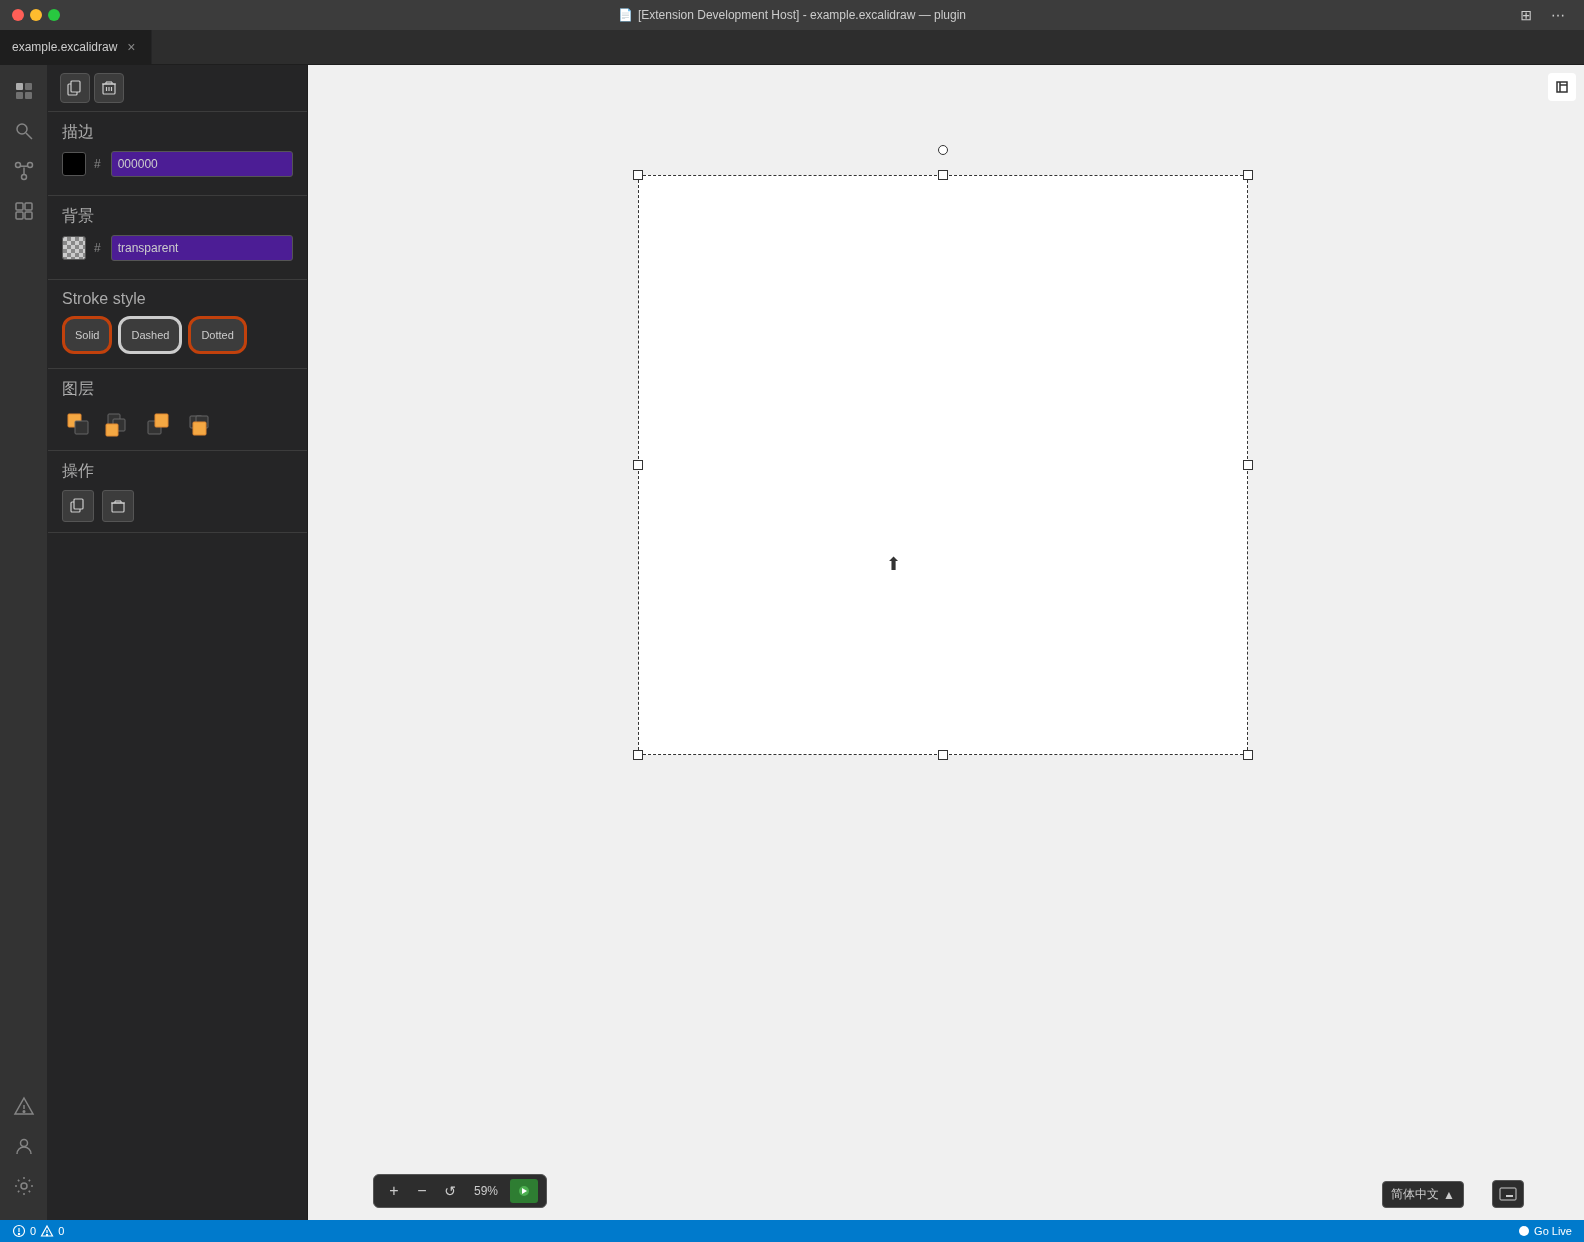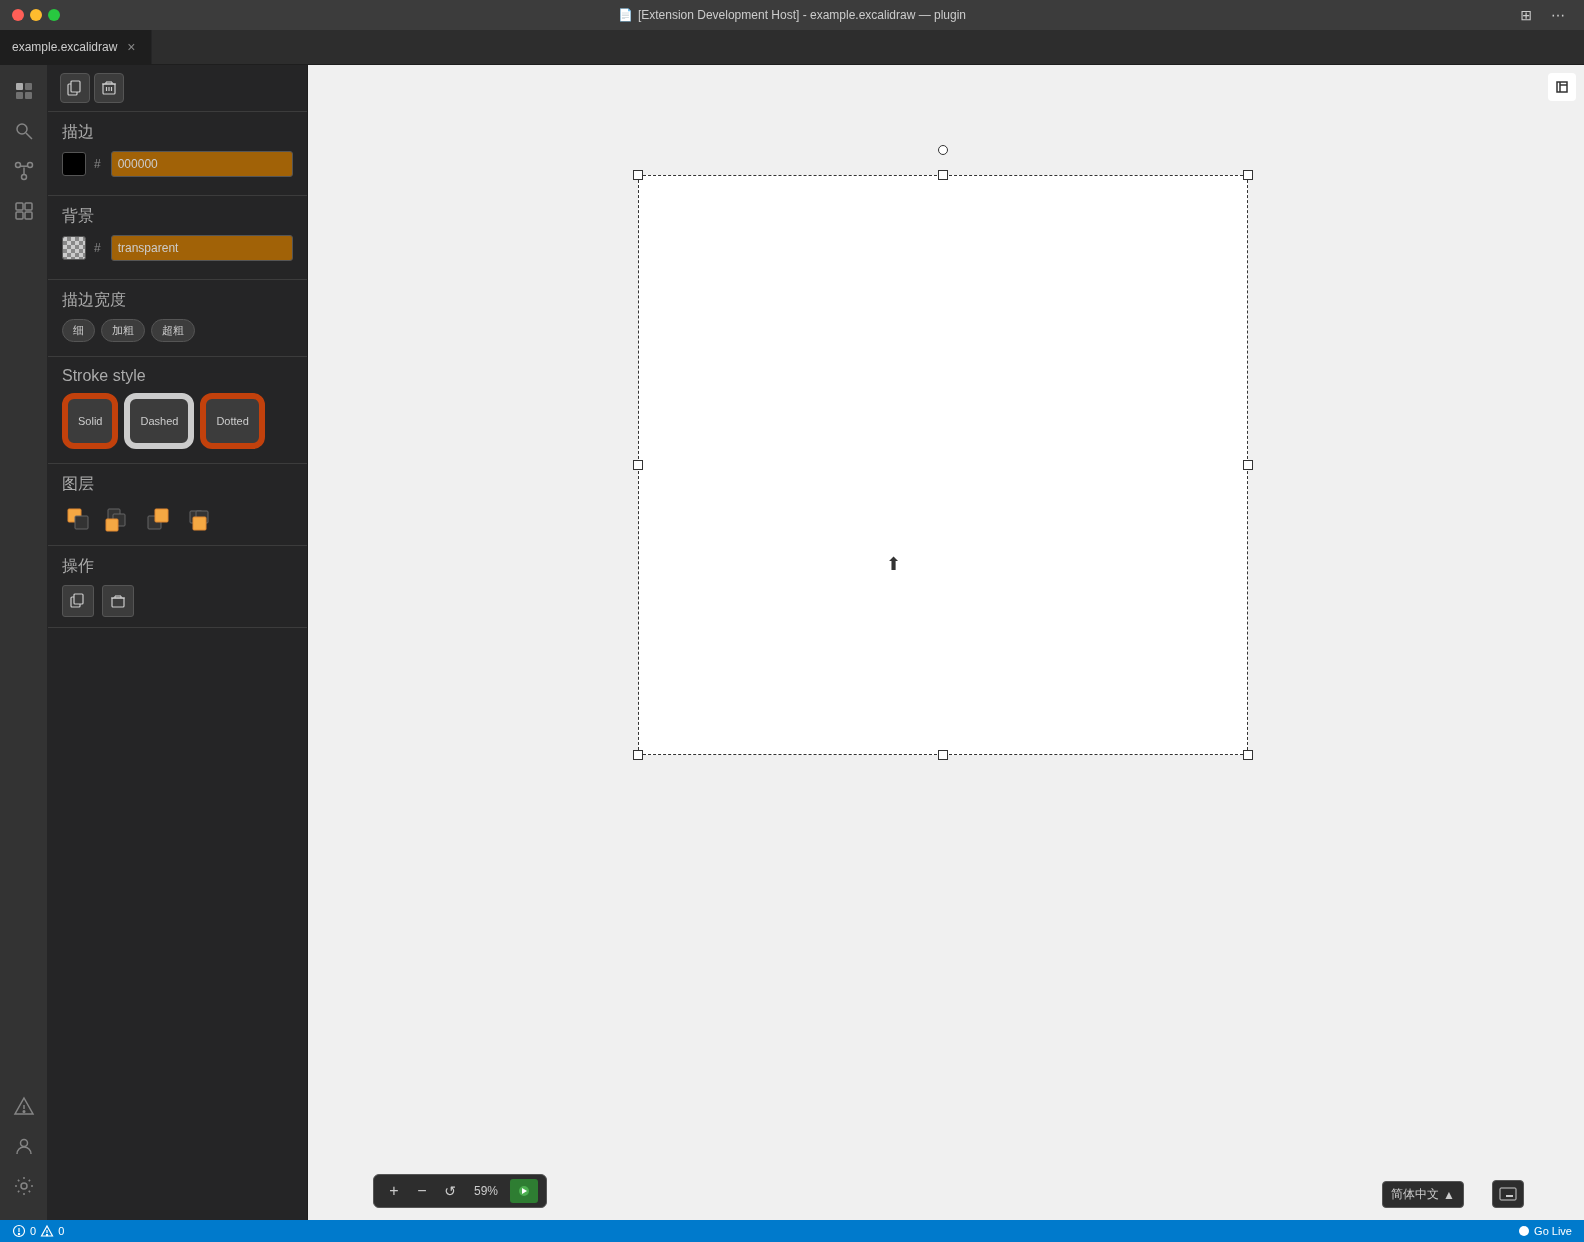--- a/index.html
+++ b/index.html
@@ -145,21 +145,21 @@
       flex-shrink: 0;
       cursor: pointer;
     }
     .color-hash {
       color: #888;
       font-size: 12px;
       margin-right: 2px;
     }
     .color-input {
       flex: 1;
-      background: #a16207;
+      background: #4c1d95;
       border: 1px solid #555;
       border-radius: 3px;
       color: #cccccc;
       font-size: 12px;
       padding: 3px 6px;
       height: 26px;
     }
 
     
     .section-label {
@@ -181,23 +181,23 @@
       border-radius: 12px;
       border: 1px solid #555;
       background: #3c3c3c;
       color: #cccccc;
       font-size: 11px;
       cursor: pointer;
     }
 
     
     .stroke-btn {
-      padding: 16px 10px;
+      padding: 10px 10px;
       border-radius: 12px;
-      border: 6px solid #c2410c;
+      border: 3px solid #c2410c;
       background: #3c3c3c;
       color: #cccccc;
       font-size: 11px;
       cursor: pointer;
     }
     .stroke-btn.active {
       background: #3c3c3c;
       border-color: #cccccc;
     }
 
@@ -628,28 +628,20 @@
     <div class="panel-section">
       <div class="section-label">背景</div>
       <div class="color-row">
         <div class="color-swatch checkered"></div>
         <span class="color-hash">#</span>
         <input class="color-input" value="transparent" style="">
       </div>
     </div>
 
 
-    <div class="panel-section">
-      <div class="section-label">描边宽度</div>
-      <div class="tag-group">
-        <div class="tag-btn">细</div>
-        <div class="tag-btn">加粗</div>
-        <div class="tag-btn">超粗</div>
-      </div>
-    </div>
 
     <div class="panel-section">
       <div class="section-label">Stroke style</div>
       <div class="tag-group">
         <div class="stroke-btn">Solid</div>
         <div class="stroke-btn active">Dashed</div>
         <div class="stroke-btn">Dotted</div>
       </div>
     </div>
 

